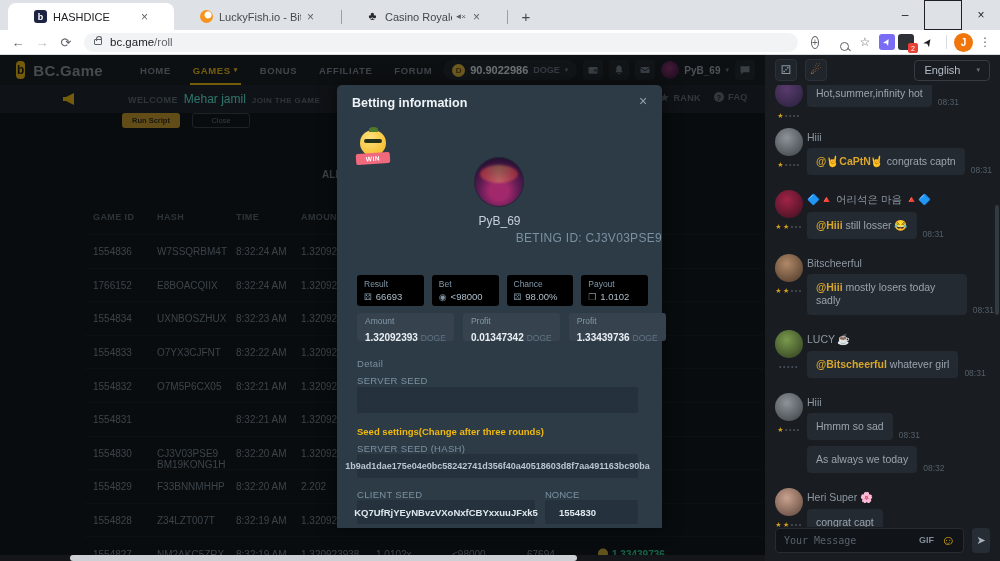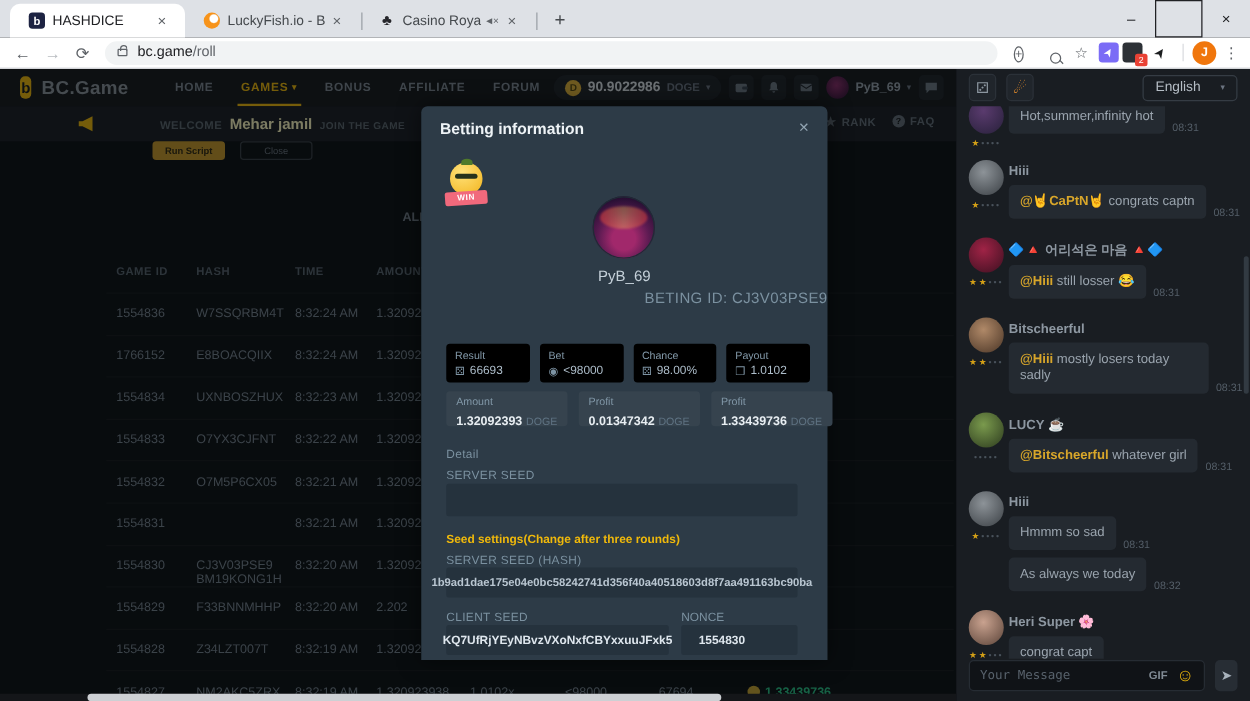--- a/index.html
+++ b/index.html
@@ -1,21 +1,21 @@
 <!DOCTYPE html>
 <html><head>
 <meta charset="utf-8">
 <style>
   *{margin:0;padding:0;box-sizing:border-box}
   html,body{width:1000px;height:561px;overflow:hidden;background:#0d0f12;font-family:"Liberation Sans",sans-serif}
 
   
   .browser{position:absolute;top:0;left:0;width:1000px;height:55px;z-index:20}
   .tabbar{height:30px;background:#dee1e6;display:flex;align-items:flex-end;padding-left:8px;position:relative}
-  .tab{height:27px;display:flex;align-items:center;padding:0 15px;width:140px;border-radius:8px 8px 0 0;font-size:11px;color:#45494d;position:relative}
+  .tab{height:27px;display:flex;align-items:center;padding:0 26px;width:166px;border-radius:8px 8px 0 0;font-size:11px;color:#45494d;position:relative}
   .tab.active{background:#fff;color:#202124}
   .tab:not(.active)::after{content:"";position:absolute;right:-2px;top:7px;height:14px;width:1px;background:#9aa0a6}
   .tab-title{white-space:nowrap;overflow:hidden;flex:1;min-width:0}
   .favicon{width:13px;height:13px;margin-right:6px;flex-shrink:0;position:relative}
   .hashdice-favicon{background:#1d2342;border-radius:3px;color:#fff;font-size:9px;font-weight:bold;display:flex;align-items:center;justify-content:center}
   .hashdice-favicon::after{content:"b"}
   .luckyfish-favicon{border-radius:50%;background:radial-gradient(circle at 62% 38%,#fff 0 3px,#f7931a 4px)}
   .casino-royale-favicon{color:#26262b;font-size:12px;line-height:13px;text-align:center}
   .casino-royale-favicon::after{content:"♣"}
   .tab-mute{font-size:8px;color:#5f6368;margin:0 2px;letter-spacing:-1px;white-space:nowrap}
@@ -66,21 +66,21 @@
   .sm-caret{font-size:7px;color:#6b7480}
   .icon-btn{width:20px;height:20px;background:#212429;border-radius:4px;display:flex;align-items:center;justify-content:center}
   .icon-btn svg{width:12px;height:12px;fill:#6f7a85}
   .user-chip{display:flex;align-items:center;gap:5px}
   .user-avatar{width:18px;height:18px;border-radius:50%;background:radial-gradient(circle at 45% 40%,#8d2f6b,#2a1030)}
   .user-name{font-size:10px;font-weight:bold;color:#9aa4ad}
   .announce{position:absolute;top:30px;left:0;right:0;height:28px;background:#1c1f24;display:flex;align-items:center}
   .mega{margin-left:62px}
   .announce-text{margin-left:50px;display:flex;align-items:baseline;gap:6px}
   .a-pre{font-size:9px;font-weight:bold;color:#5e6870;letter-spacing:.4px}
-  .a-name{font-size:12px;font-weight:bold;color:#fef9c3}
+  .a-name{font-size:12px;font-weight:normal;color:#5eead4}
   .a-suf{font-size:8px;font-weight:bold;color:#5e6870;letter-spacing:.4px}
   .script-btn{position:absolute;left:122px;top:58px;width:58px;height:15px;background:#c8992b;border-radius:3px;color:#332a10;font-size:7.5px;font-weight:bold;display:flex;align-items:center;justify-content:center}
   .close-btn{position:absolute;left:192px;top:58px;width:58px;height:15px;border:1px solid #3a4046;border-radius:3px;color:#6b747d;font-size:7.5px;display:flex;align-items:center;justify-content:center}
   .rank-link,.faq-link{position:absolute;top:37px;display:flex;align-items:center;gap:4px;font-size:9px;font-weight:bold;color:#646e78;letter-spacing:.4px}
   .rank-link{left:660px}.faq-link{left:714px}
   .rank-star{font-size:10px;color:#646e78}
   .q-circle{width:10px;height:10px;border-radius:50%;background:#646e78;color:#101214;font-size:7px;font-weight:bold;display:flex;align-items:center;justify-content:center}
   .all-label{position:absolute;left:322px;top:114px;font-size:10px;font-weight:bold;color:#77828c}
   .btable{position:absolute;left:85px;top:157px;width:678px}
   .thead{position:relative;height:22px}
@@ -139,21 +139,21 @@
   .lang-select{margin-left:auto;height:21px;border:1px solid #353c44;border-radius:4px;display:flex;align-items:center;padding:0 9px;font-size:11px;color:#b6bec6;gap:16px}
   .chat-list{flex:1;overflow:hidden;padding:4px 6px 0 6px;position:relative}
   .msg{display:flex;margin-bottom:9px}
   .msg.partial{margin-top:-10px}
   .msg-left{width:36px;flex-shrink:0;text-align:center}
   .cavatar{width:28px;height:28px;border-radius:50%;margin:0 auto}
   .stars{margin-top:2px;letter-spacing:1.5px;line-height:7px;white-space:nowrap}
   .st-on{color:#d4a017;font-size:7px}
   .st-off{color:#49525b;font-size:7px}
   .msg-body{flex:1;min-width:0;padding-top:1px}
-  .msg-user{font-size:10.5px;font-weight:bold;color:#8d97a1;margin:2px 0 5px}
+  .msg-user{font-size:10.5px;font-weight:normal;color:#8d97a1;margin:2px 0 5px}
   .part{display:flex;align-items:flex-end;margin-bottom:6px}
   .bubble{background:#242a31;border-radius:4px;padding:7px 9px;font-size:10.5px;color:#9aa4ae;max-width:168px;line-height:1.25}
   .mention{color:#d8a62a;font-weight:bold}
   .time{font-size:8.5px;color:#545e68;margin-left:6px;white-space:nowrap}
   .chat-scroll{position:absolute;right:1px;top:120px;width:4px;height:110px;background:#323a42;border-radius:2px}
   .chat-bottom{height:34px;display:flex;align-items:center;padding:0 10px 8px 10px;gap:8px;flex-shrink:0}
   .msg-input-wrap{flex:1;height:25px;background:#101317;border:1px solid #262c33;border-radius:4px;display:flex;align-items:center;padding:0 8px;gap:7px}
   .msg-input{flex:1;min-width:0;background:transparent;border:0;outline:0;color:#8f99a3;font-family:"DejaVu Sans Mono",monospace;font-size:10px}
   .msg-input::placeholder{color:#58626c}
   .gif-label{font-size:9px;font-weight:bold;color:#828c96}

